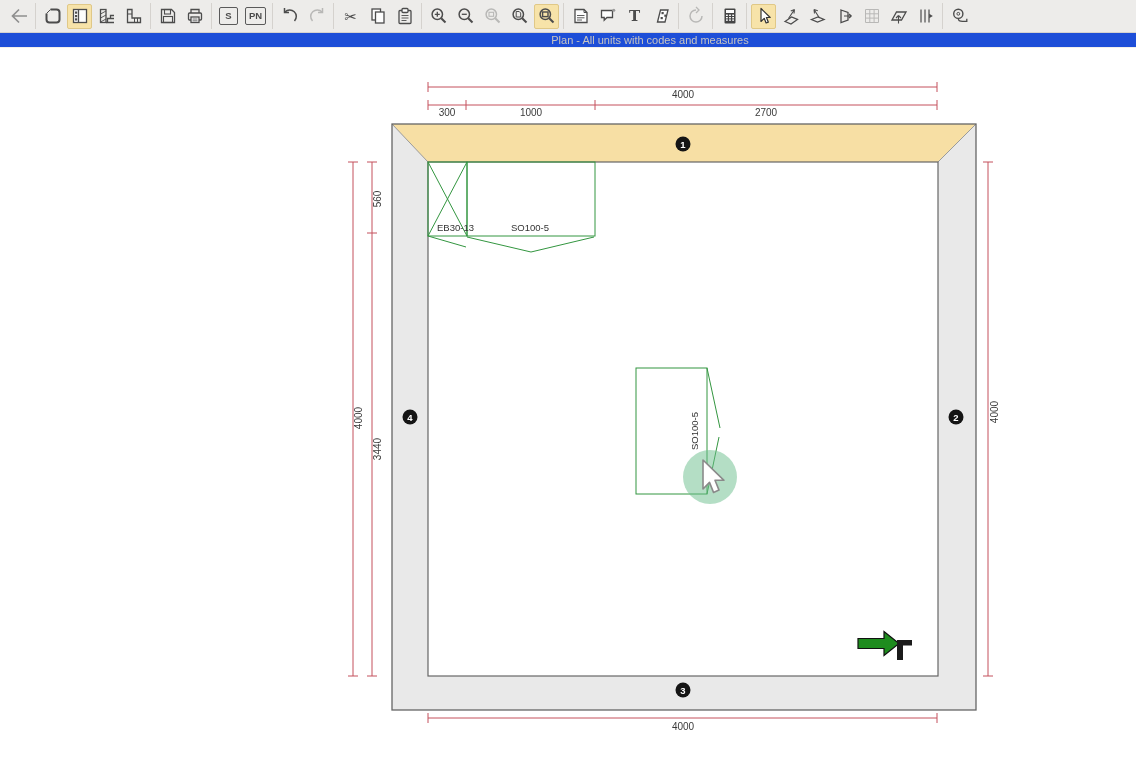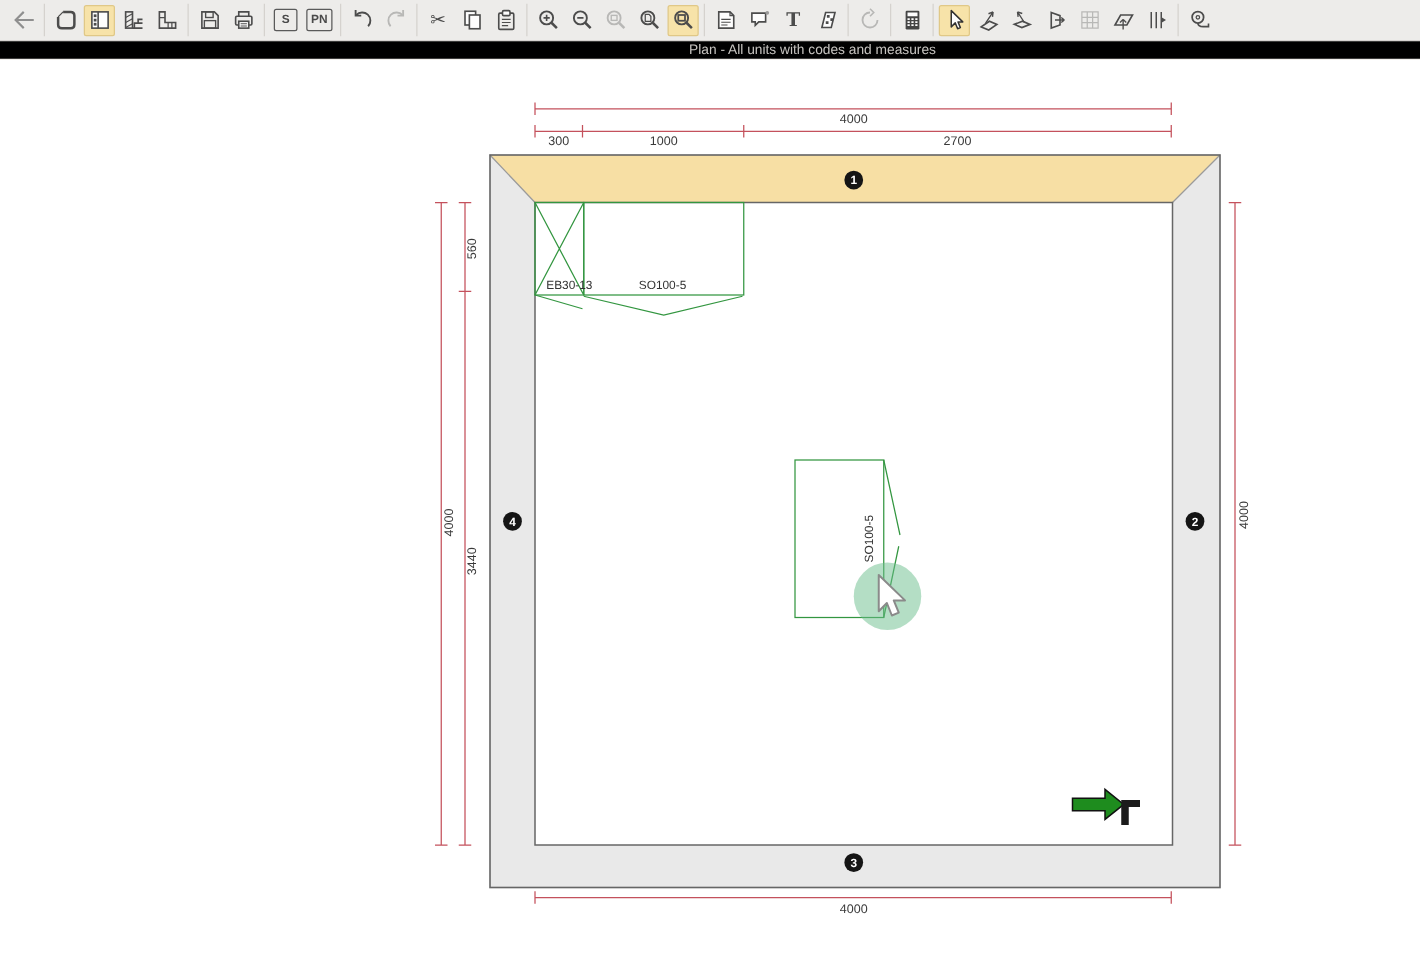--- a/index.html
+++ b/index.html
@@ -23,21 +23,21 @@
   .tb-btn svg{display:block;}
   .tb-btn .glyph{font-size:15px;line-height:1;color:#4c4c4c;}
   .tb-btn .glyph.serif{font-family:"DejaVu Serif", serif;font-weight:bold;}
   .tb-btn .boxed{
     border:1.4px solid #5a5a5a;border-radius:2px;font-size:9.5px;font-weight:bold;
     color:#4a4a4a;padding:3px 3px;line-height:1;min-width:11px;text-align:center;
   }
   
   .statusbar{
     height:14px;display:flex;align-items:center;justify-content:center;
-    border-bottom:1px solid #f1efec;background:#000000;
+    border-bottom:1px solid #f1efec;background:#1d4ed8;
   }
   .statusbar span{font-size:11px;color:#c7c4c0;margin-left:164px;white-space:nowrap;}
   
   .canvas{position:relative;width:1136px;height:724px;background:#fff;}
   .canvas svg{position:absolute;left:0;top:0;}
   text{font-family:"Liberation Sans", sans-serif;}
 </style>
 </head>
 <body>
 

